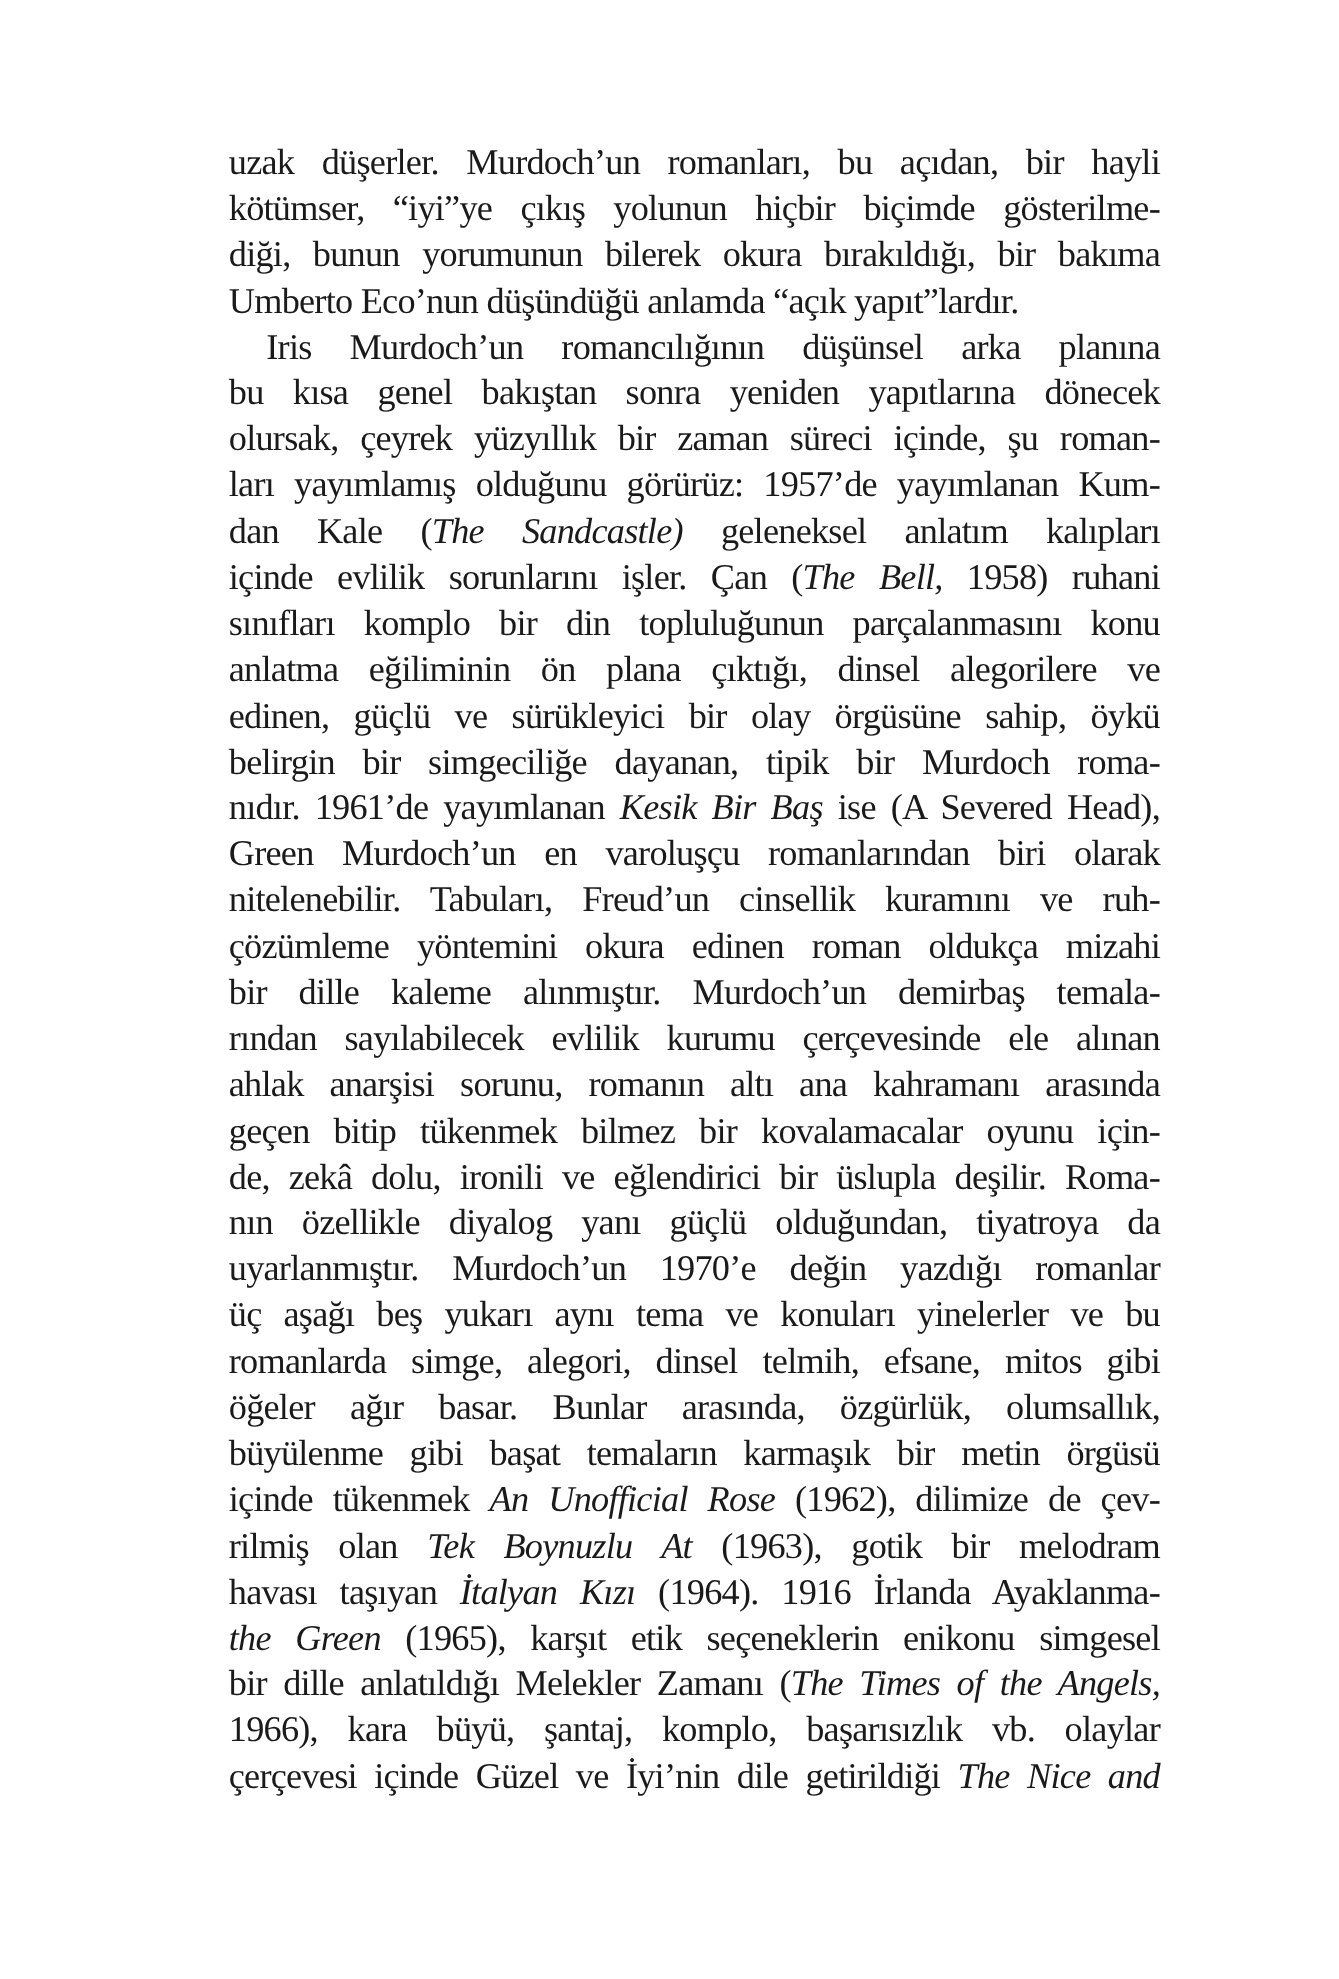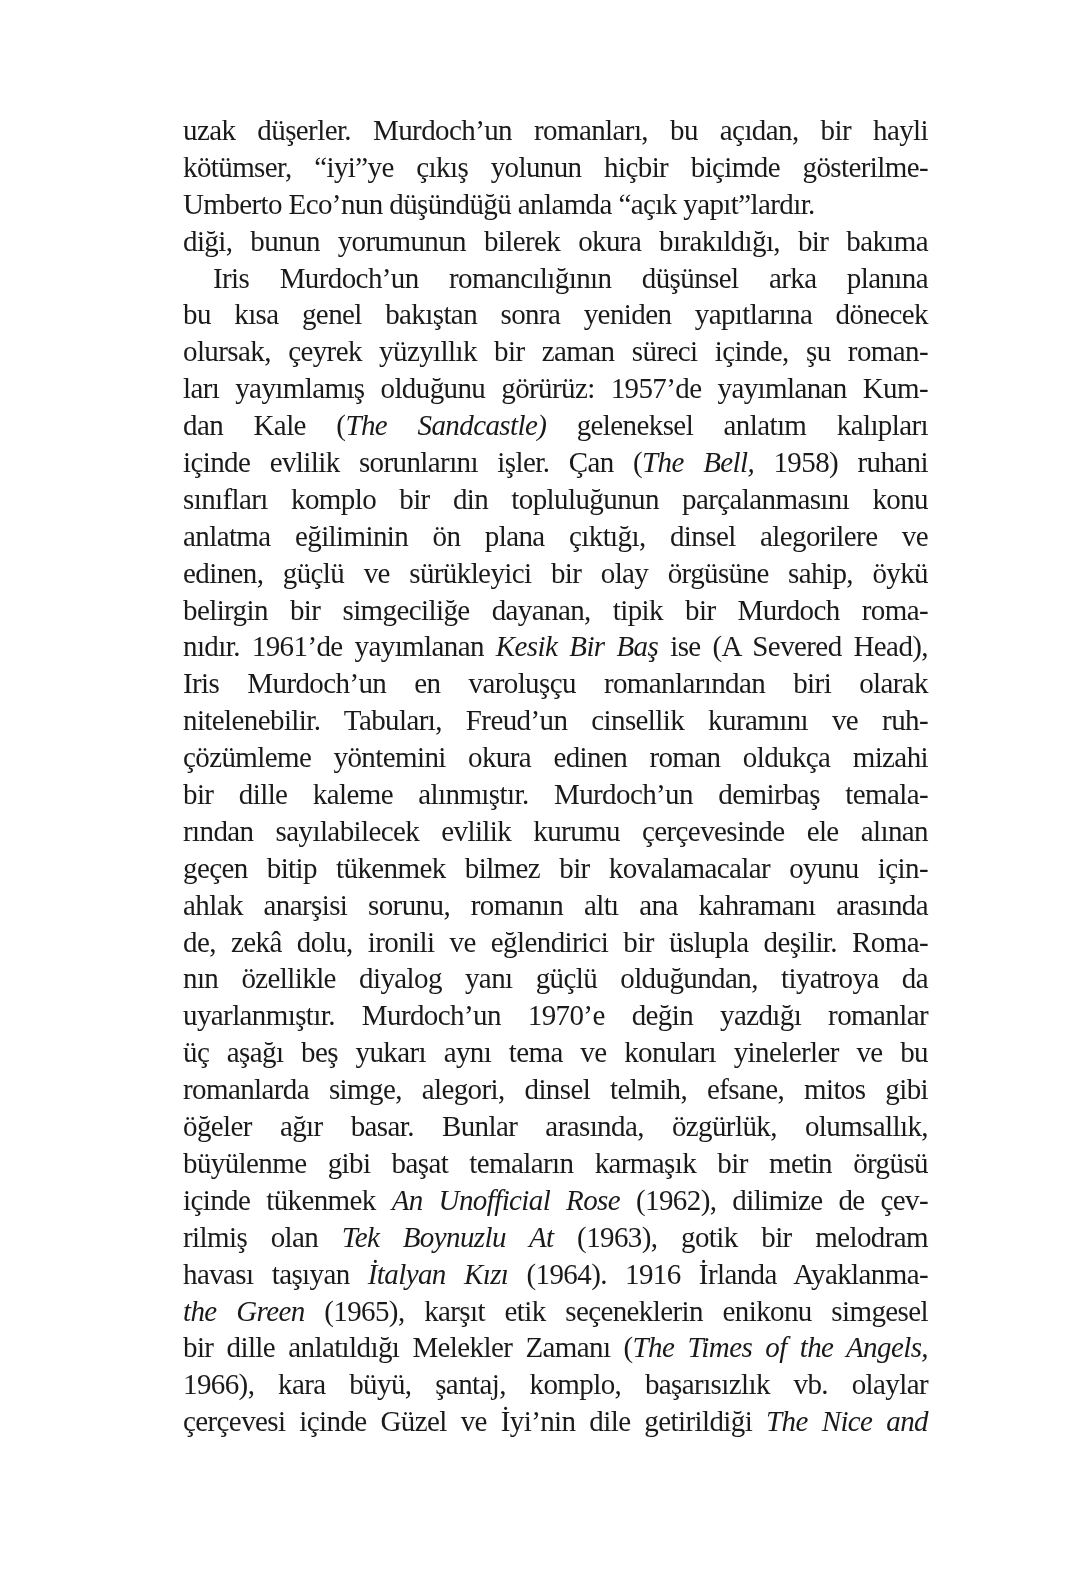--- a/index.html
+++ b/index.html
@@ -18,42 +18,42 @@
   .line.indent { padding-left: 30px; }
   .it { font-style: italic; }
 </style>
 </head>
 <body>
 
 <div class="page" id="page">
     <div>
       <span class="line"><span>uzak düşerler. Murdoch’un romanları, bu açıdan, bir hayli</span></span>
       <span class="line"><span>kötümser, “iyi”ye çıkış yolunun hiçbir biçimde gösterilme-</span></span>
+      <span class="line"><span>diği, bunun yorumunun bilerek okura bırakıldığı, bir bakıma</span></span>
       <span class="line last"><span>Umberto Eco’nun düşündüğü anlamda “açık yapıt”lardır.</span></span>
-      <span class="line"><span>diği, bunun yorumunun bilerek okura bırakıldığı, bir bakıma</span></span>
     </div>
     <div>
       <span class="line indent"><span>Iris Murdoch’un romancılığının düşünsel arka planına</span></span>
       <span class="line"><span>bu kısa genel bakıştan sonra yeniden yapıtlarına dönecek</span></span>
       <span class="line"><span>olursak, çeyrek yüzyıllık bir zaman süreci içinde, şu roman-</span></span>
       <span class="line"><span>ları yayımlamış olduğunu görürüz: 1957’de yayımlanan Kum-</span></span>
       <span class="line"><span>dan Kale (</span><span class="it">The Sandcastle)</span><span> geleneksel anlatım kalıpları</span></span>
       <span class="line"><span>içinde evlilik sorunlarını işler. Çan (</span><span class="it">The Bell,</span><span> 1958) ruhani</span></span>
       <span class="line"><span>sınıfları komplo bir din topluluğunun parçalanmasını konu</span></span>
       <span class="line"><span>anlatma eğiliminin ön plana çıktığı, dinsel alegorilere ve</span></span>
       <span class="line"><span>edinen, güçlü ve sürükleyici bir olay örgüsüne sahip, öykü</span></span>
       <span class="line"><span>belirgin bir simgeciliğe dayanan, tipik bir Murdoch roma-</span></span>
       <span class="line"><span>nıdır. 1961’de yayımlanan </span><span class="it">Kesik Bir Baş</span><span> ise (A Severed Head),</span></span>
-      <span class="line"><span>Iris Murdoch’un en varoluşçu romanlarından biri olarak</span></span>
+      <span class="line"><span>Green Murdoch’un en varoluşçu romanlarından biri olarak</span></span>
       <span class="line"><span>nitelenebilir. Tabuları, Freud’un cinsellik kuramını ve ruh-</span></span>
       <span class="line"><span>çözümleme yöntemini okura edinen roman oldukça mizahi</span></span>
       <span class="line"><span>bir dille kaleme alınmıştır. Murdoch’un demirbaş temala-</span></span>
       <span class="line"><span>rından sayılabilecek evlilik kurumu çerçevesinde ele alınan</span></span>
+      <span class="line"><span>ahlak anarşisi sorunu, romanın altı ana kahramanı arasında</span></span>
       <span class="line"><span>geçen bitip tükenmek bilmez bir kovalamacalar oyunu için-</span></span>
-      <span class="line"><span>ahlak anarşisi sorunu, romanın altı ana kahramanı arasında</span></span>
       <span class="line"><span>de, zekâ dolu, ironili ve eğlendirici bir üslupla deşilir. Roma-</span></span>
       <span class="line"><span>nın özellikle diyalog yanı güçlü olduğundan, tiyatroya da</span></span>
       <span class="line"><span>uyarlanmıştır. Murdoch’un 1970’e değin yazdığı romanlar</span></span>
       <span class="line"><span>üç aşağı beş yukarı aynı tema ve konuları yinelerler ve bu</span></span>
       <span class="line"><span>romanlarda simge, alegori, dinsel telmih, efsane, mitos gibi</span></span>
       <span class="line"><span>öğeler ağır basar. Bunlar arasında, özgürlük, olumsallık,</span></span>
       <span class="line"><span>büyülenme gibi başat temaların karmaşık bir metin örgüsü</span></span>
       <span class="line"><span>içinde tükenmek </span><span class="it">An Unofficial Rose</span><span> (1962), dilimize de çev-</span></span>
       <span class="line"><span>rilmiş olan </span><span class="it">Tek Boynuzlu At</span><span> (1963), gotik bir melodram</span></span>
       <span class="line"><span>havası taşıyan </span><span class="it">İtalyan Kızı</span><span> (1964). 1916 İrlanda Ayaklanma-</span></span>

